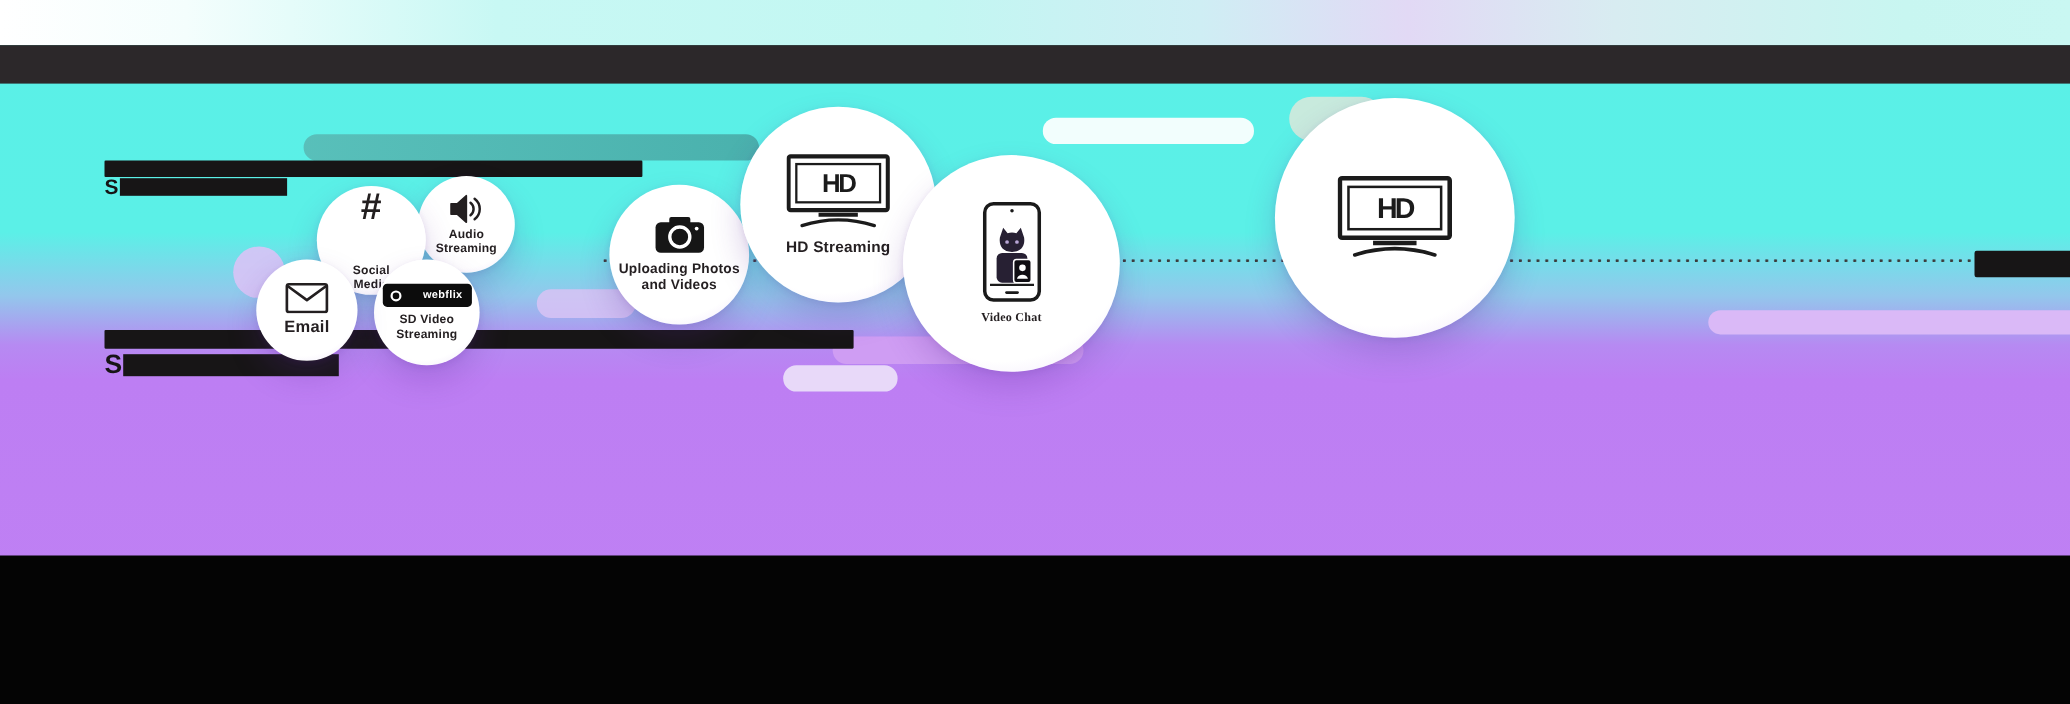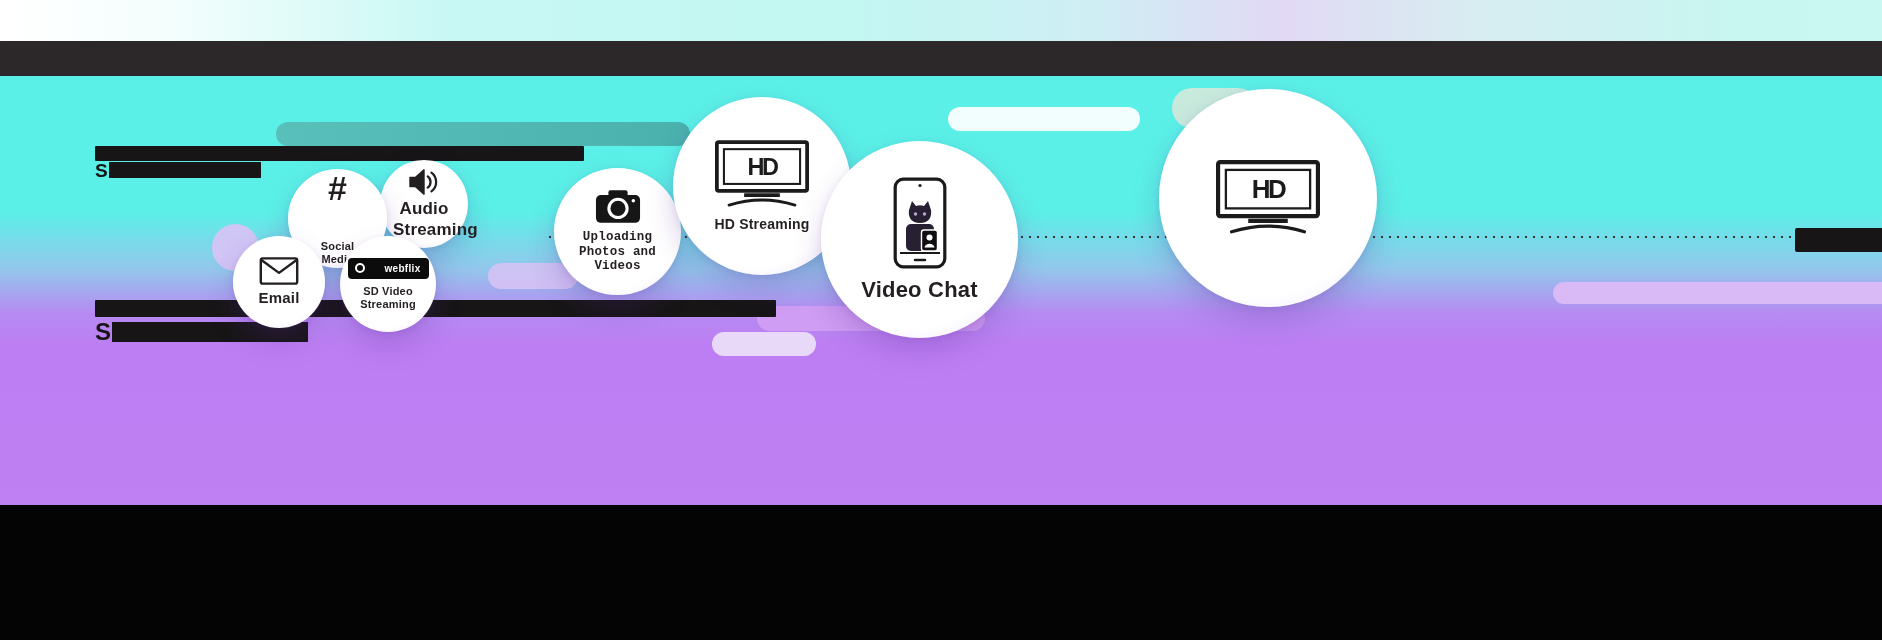--- a/index.html
+++ b/index.html
@@ -64,37 +64,37 @@
     background: radial-gradient(circle at 45% 36%, #ffffff 0%, #ffffff 70%, #f2ebfb 88%, #e4dcf5 100%);
     box-shadow: 0 14px 28px rgba(90,40,150,.22), 0 2px 6px rgba(90,40,150,.12);
   }
   .blabel { color: #241f21; font-weight: 700; line-height: 1.18; letter-spacing: .2px; }
 
   .b-email  { left: 233px;  top: 236px; width: 92px;  height: 92px; }
   .b-email .blabel  { font-size: 15px; }
   .b-social { left: 288px;  top: 169px; width: 99px;  height: 99px; gap: 2px; }
   .b-social .blabel { font-size: 11px; width: 58px; margin-top: 33px; }
   .b-audio  { left: 380px;  top: 160px; width: 88px;  height: 88px; gap: 3px; }
-  .b-audio .blabel  { font-size: 17px; width: 62px; }
+  .b-audio .blabel  { font-size: 11px; width: 62px; }
   .b-sd     { left: 340px;  top: 236px; width: 96px;  height: 96px; gap: 6px; }
   .b-sd .blabel     { font-size: 11px; width: 76px; text-align: center; }
   .b-upload { left: 554px;  top: 168px; width: 127px; height: 127px; gap: 6px; }
-  .b-upload .blabel { font-size: 12.5px; width: 112px; font-family: Liberation Mono, monospace; }
+  .b-upload .blabel { font-size: 12.5px; width: 112px; }
   .b-hd     { left: 673px;  top: 97px;  width: 178px; height: 178px; gap: 6px; }
   .b-hd .blabel     { font-size: 14px; width: 104px; }
   .b-video  { left: 821px;  top: 141px; width: 197px; height: 197px; gap: 8px; }
-  .b-video .blabel  { font-size: 22px; }
+  .b-video .blabel  { font-size: 11px; font-family: Liberation Serif, serif; }
   .b-4k     { left: 1159px; top: 89px;  width: 218px; height: 218px; gap: 8px; }
   .b-4k .blabel     { font-size: 17.5px; width: 160px; }
 
   .icon { display: flex; align-items: flex-end; justify-content: center; }
   .hash { font-size: 34px; font-weight: 800; color: #231f20; line-height: 1; }
 
   .webflix {
-    display: flex; align-items: center; gap: 20px;
+    display: flex; gap: 20px;
     background: #0c0c0c; border-radius: 4px; padding: 5px 8px 5px 7px;
     color: #ffffff; font-weight: 700; font-size: 10px; letter-spacing: .3px;
   }
   .wf-ring { width: 10px; height: 10px; border: 2px solid #fff; border-radius: 50%; }
 </style>
 </head>
 <body>
 
 <div class="stage">
 

